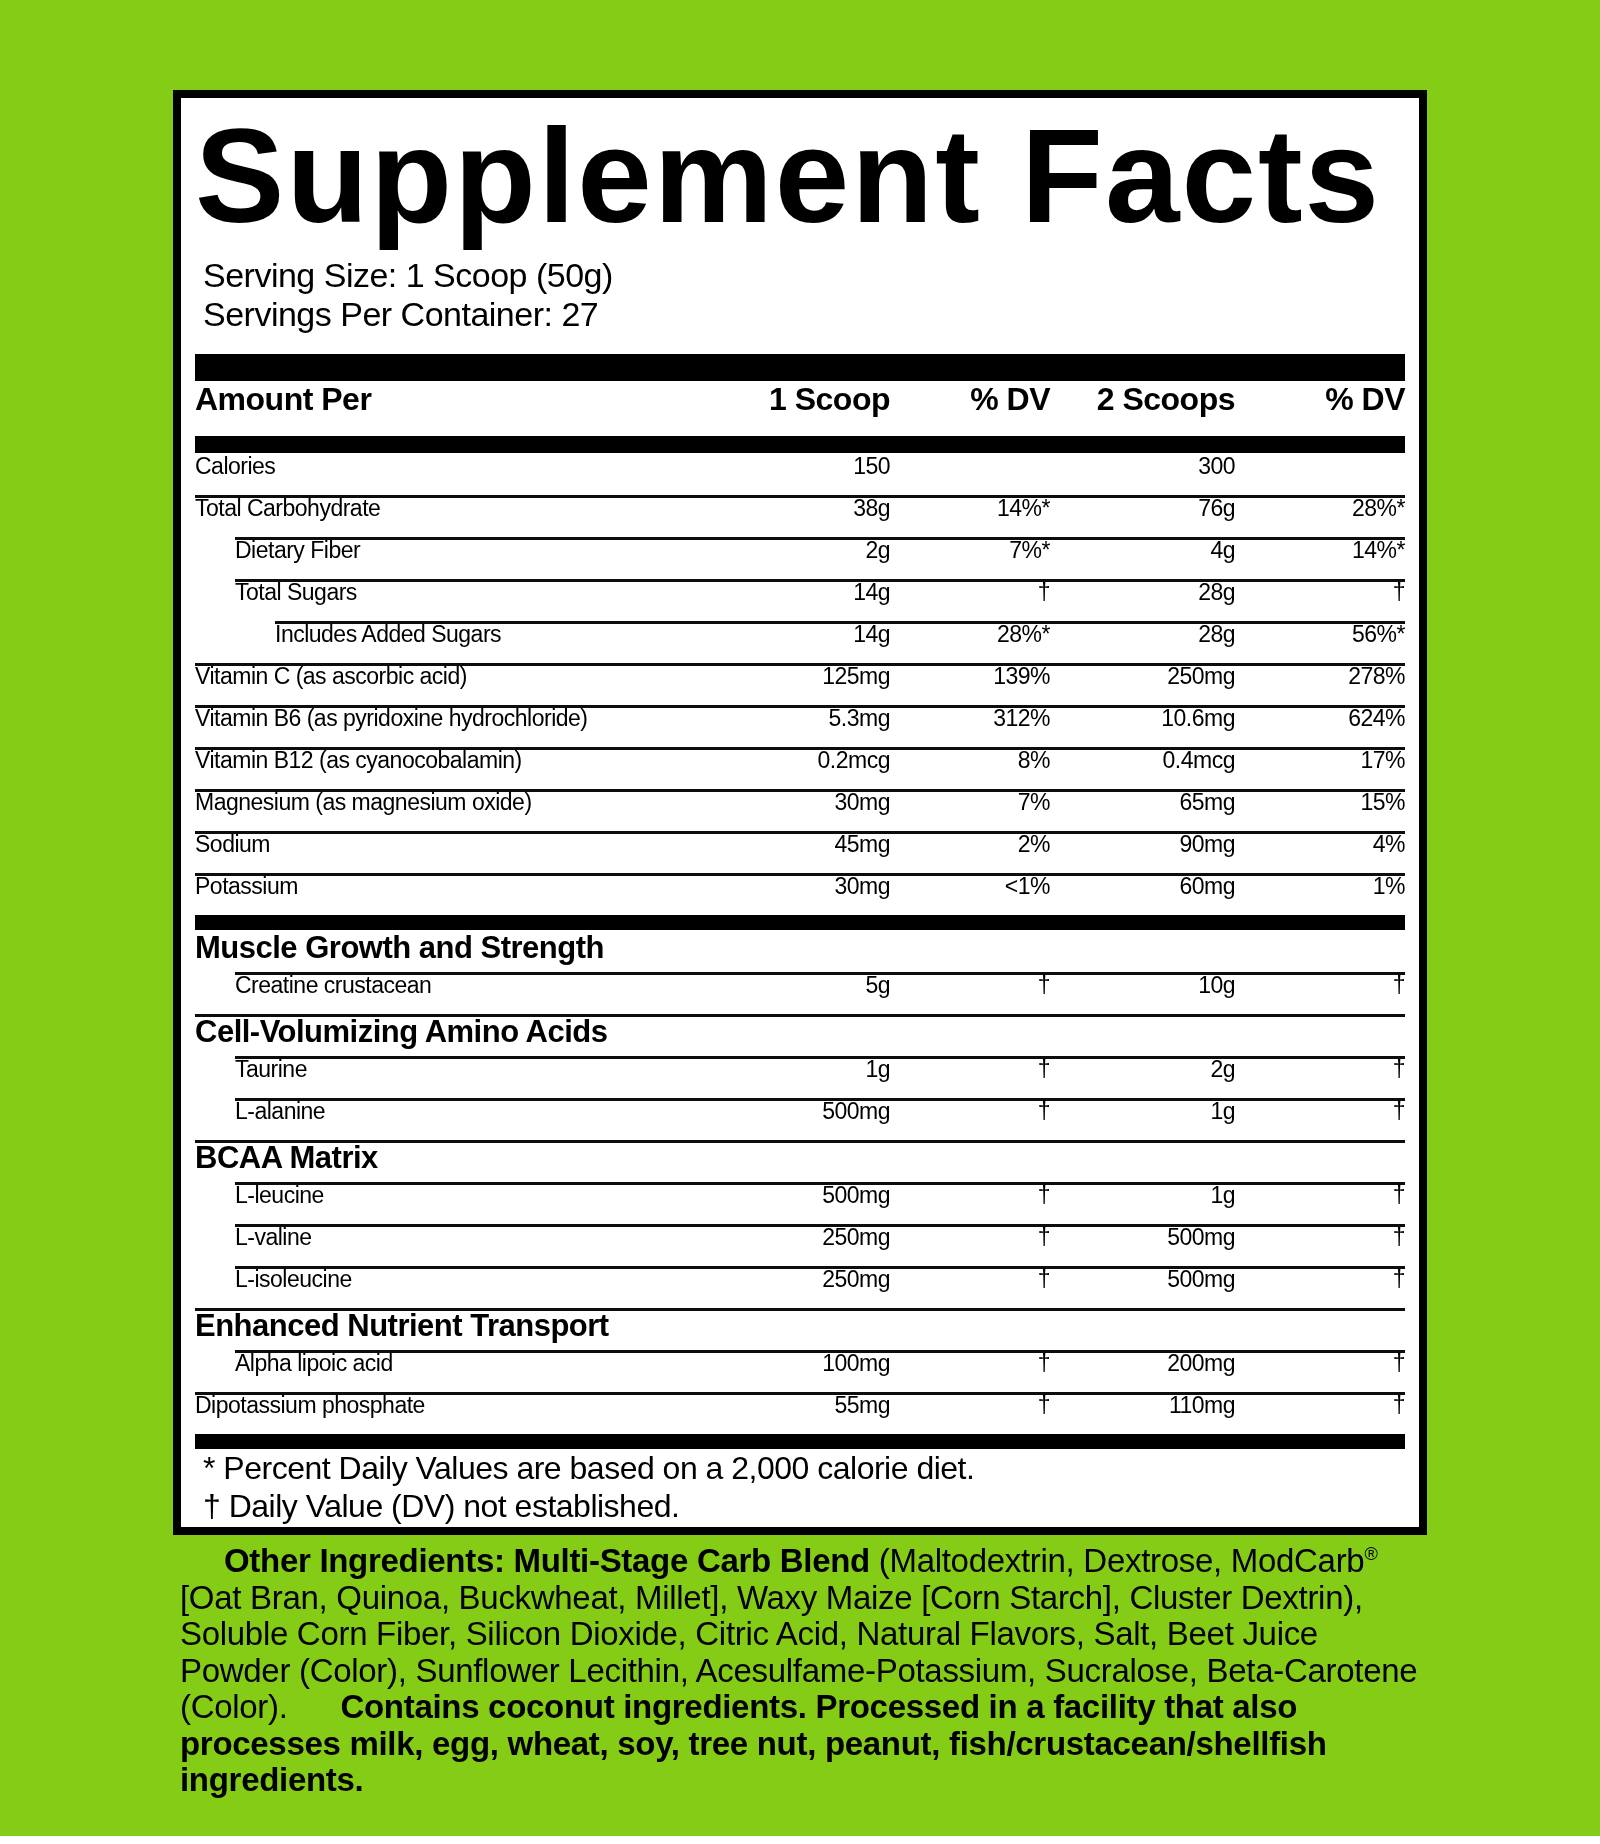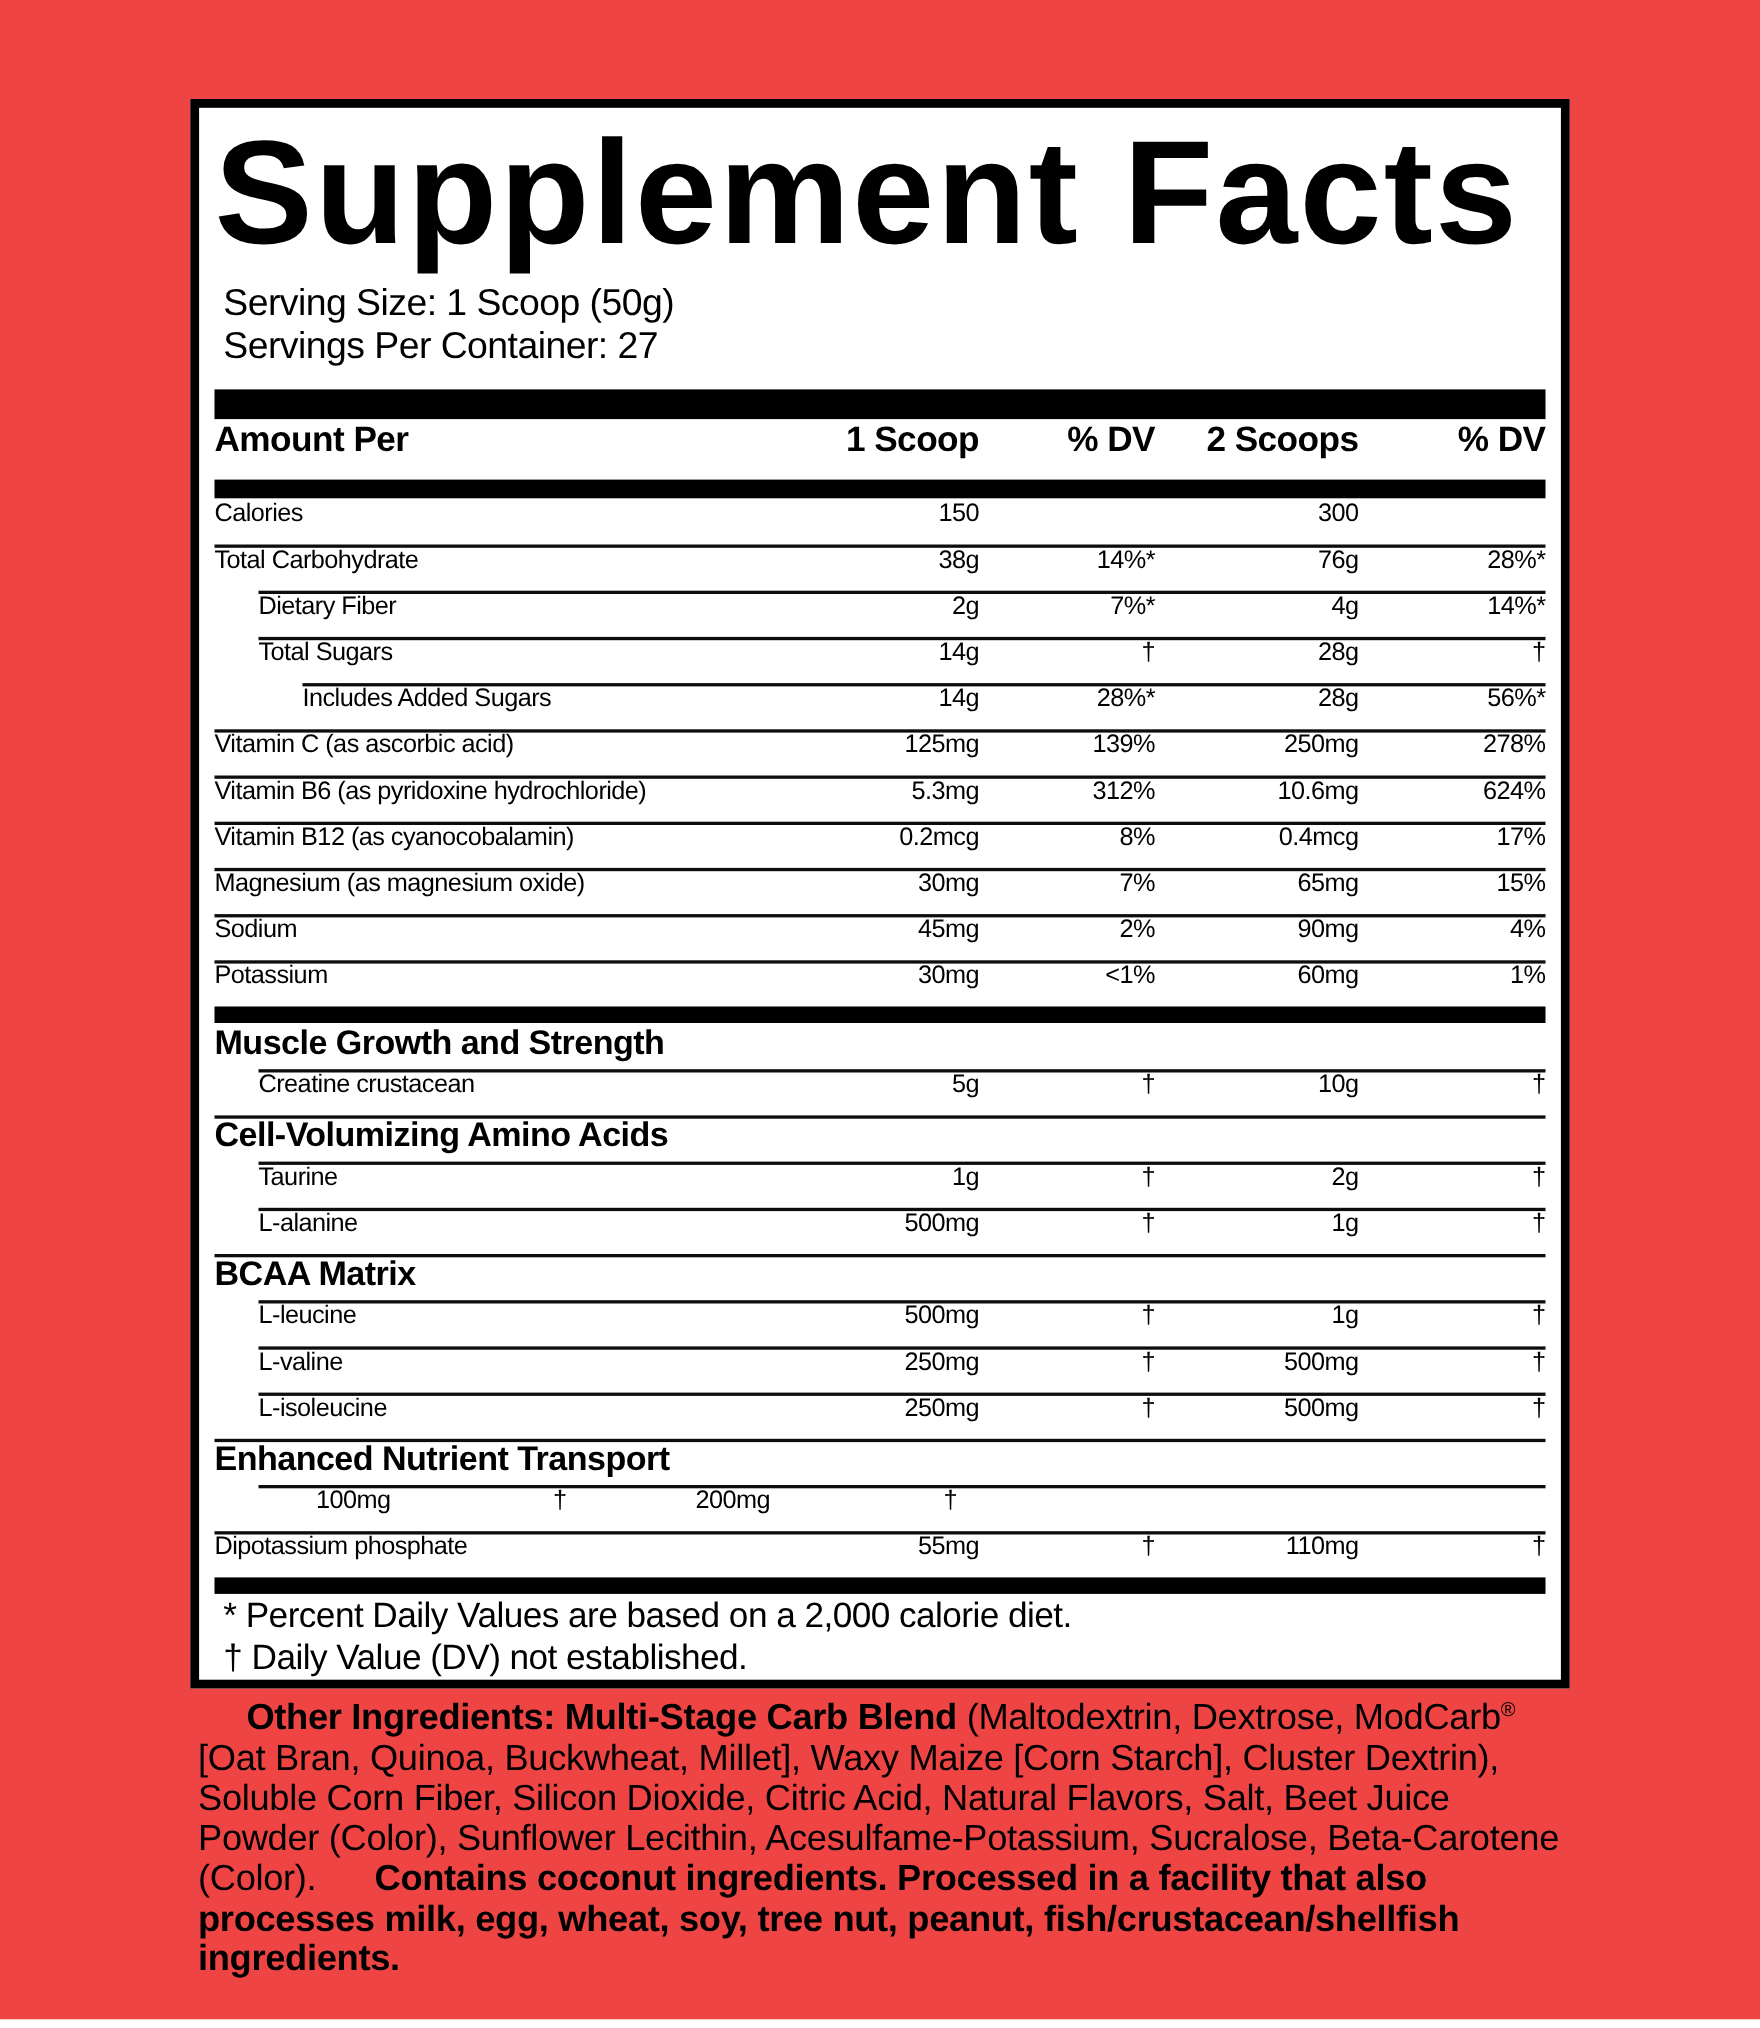--- a/index.html
+++ b/index.html
@@ -1,20 +1,20 @@
 <!DOCTYPE html>
 <html><head>
 <meta charset="utf-8">
 <style>
   * { margin:0; padding:0; box-sizing:border-box; }
   html,body { background:#ffffff; }
   .page {
     position:relative;
     width:1600px; height:1836px;
-    background:#ef4444;
+    background:#84cc16;
     font-family:"Liberation Sans","DejaVu Sans",sans-serif;
     color:#000;
     overflow:hidden;
   }
   .label-box {
     position:absolute; left:173px; top:90px;
     width:1254px; height:1445px;
     border:8px solid #000;
     background:#fff;
     padding:6px 14px 0 14px;
@@ -241,20 +241,21 @@
           <div class="cell c-val c4">†</div>
         </div>
         <div class="trow section sep-full ind0">
           <div class="cell c-label">Enhanced Nutrient Transport</div>
           <div class="cell c-val c1"></div>
           <div class="cell c-val c2"></div>
           <div class="cell c-val c3"></div>
           <div class="cell c-val c4"></div>
         </div>
         <div class="trow sep-ind1 ind1">
+          <div class="cell c-label">Alpha lipoic acid</div>
           <div class="cell c-val c1">100mg</div>
           <div class="cell c-val c2">†</div>
           <div class="cell c-val c3">200mg</div>
           <div class="cell c-val c4">†</div>
         </div>
         <div class="trow sep-full ind0">
           <div class="cell c-label">Dipotassium phosphate</div>
           <div class="cell c-val c1">55mg</div>
           <div class="cell c-val c2">†</div>
           <div class="cell c-val c3">110mg</div>

